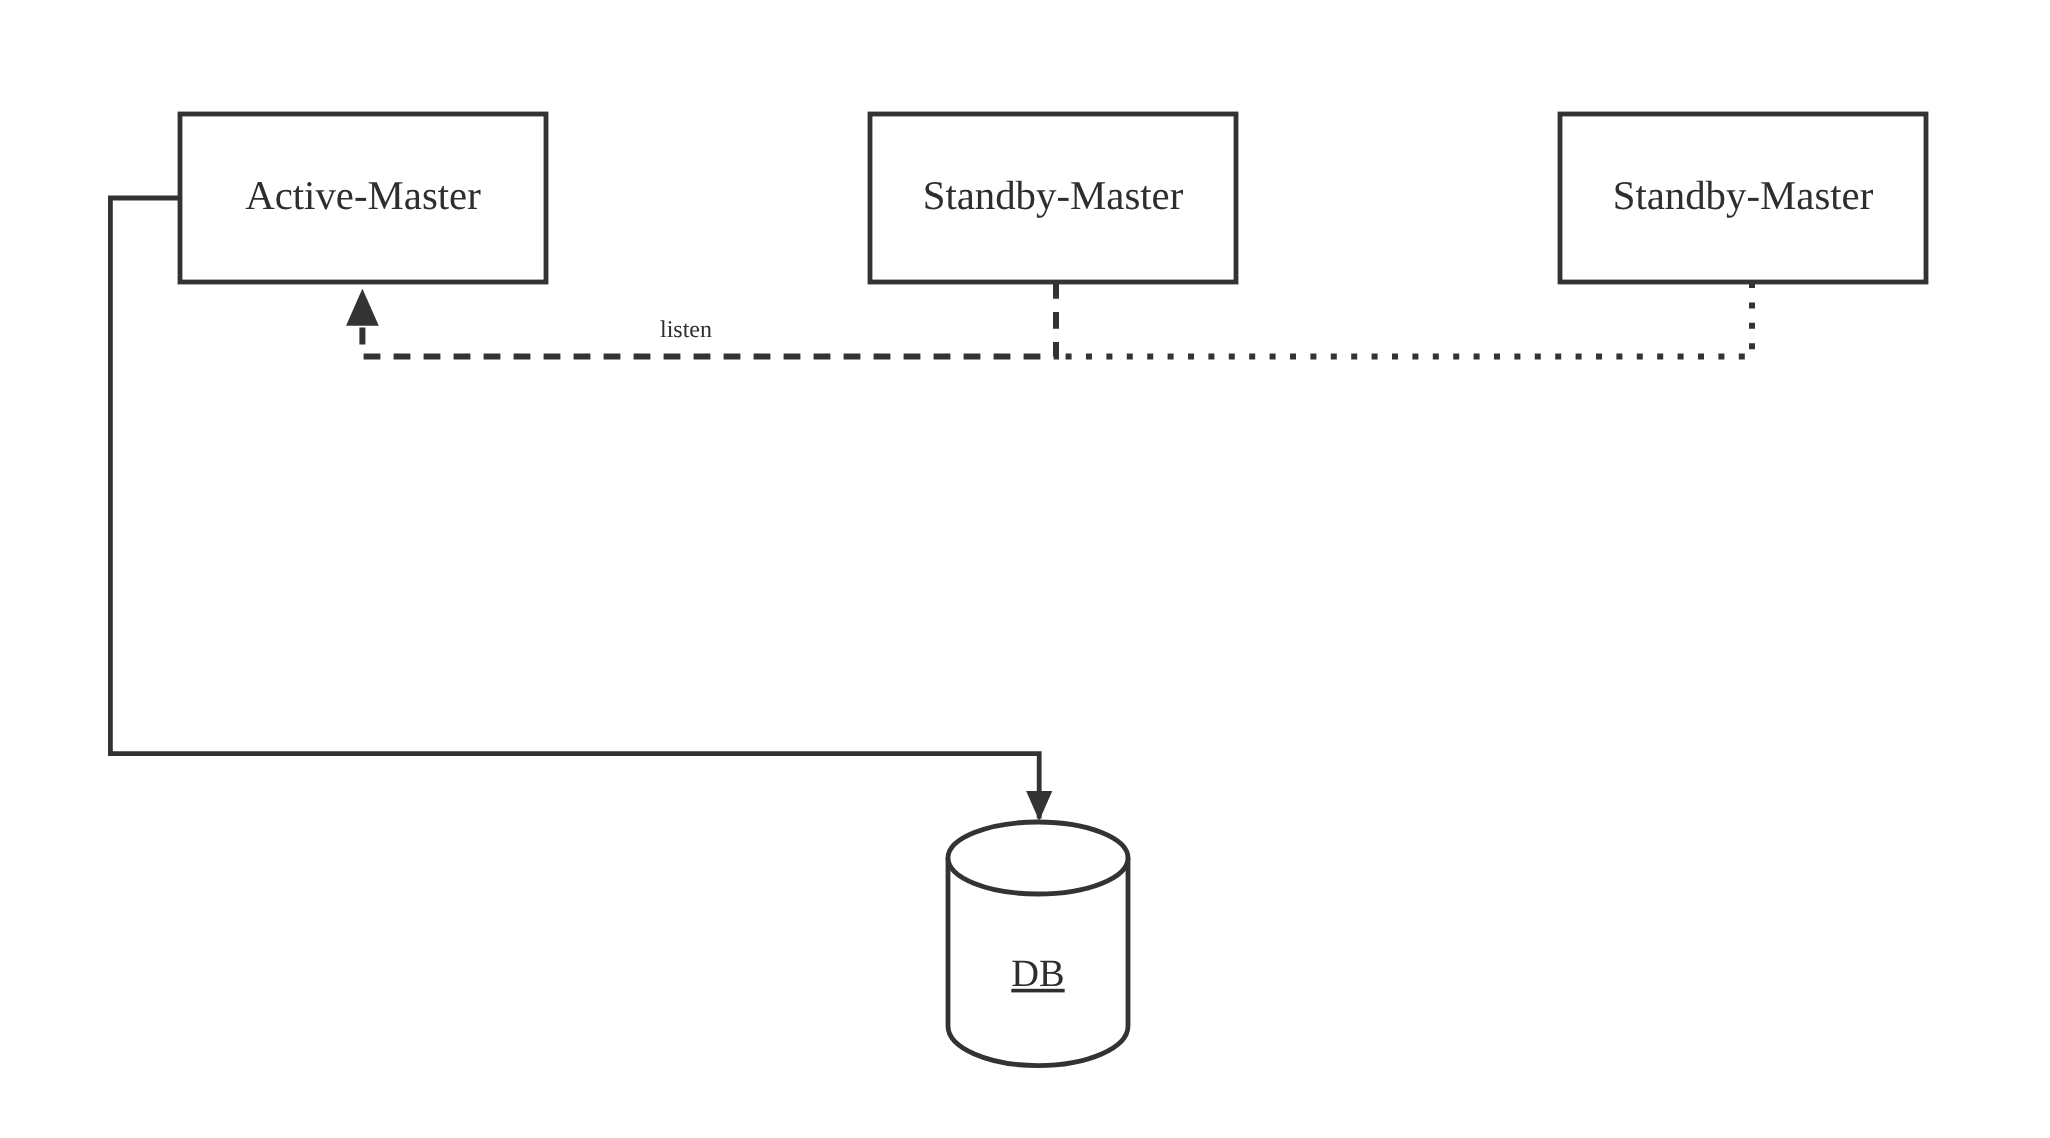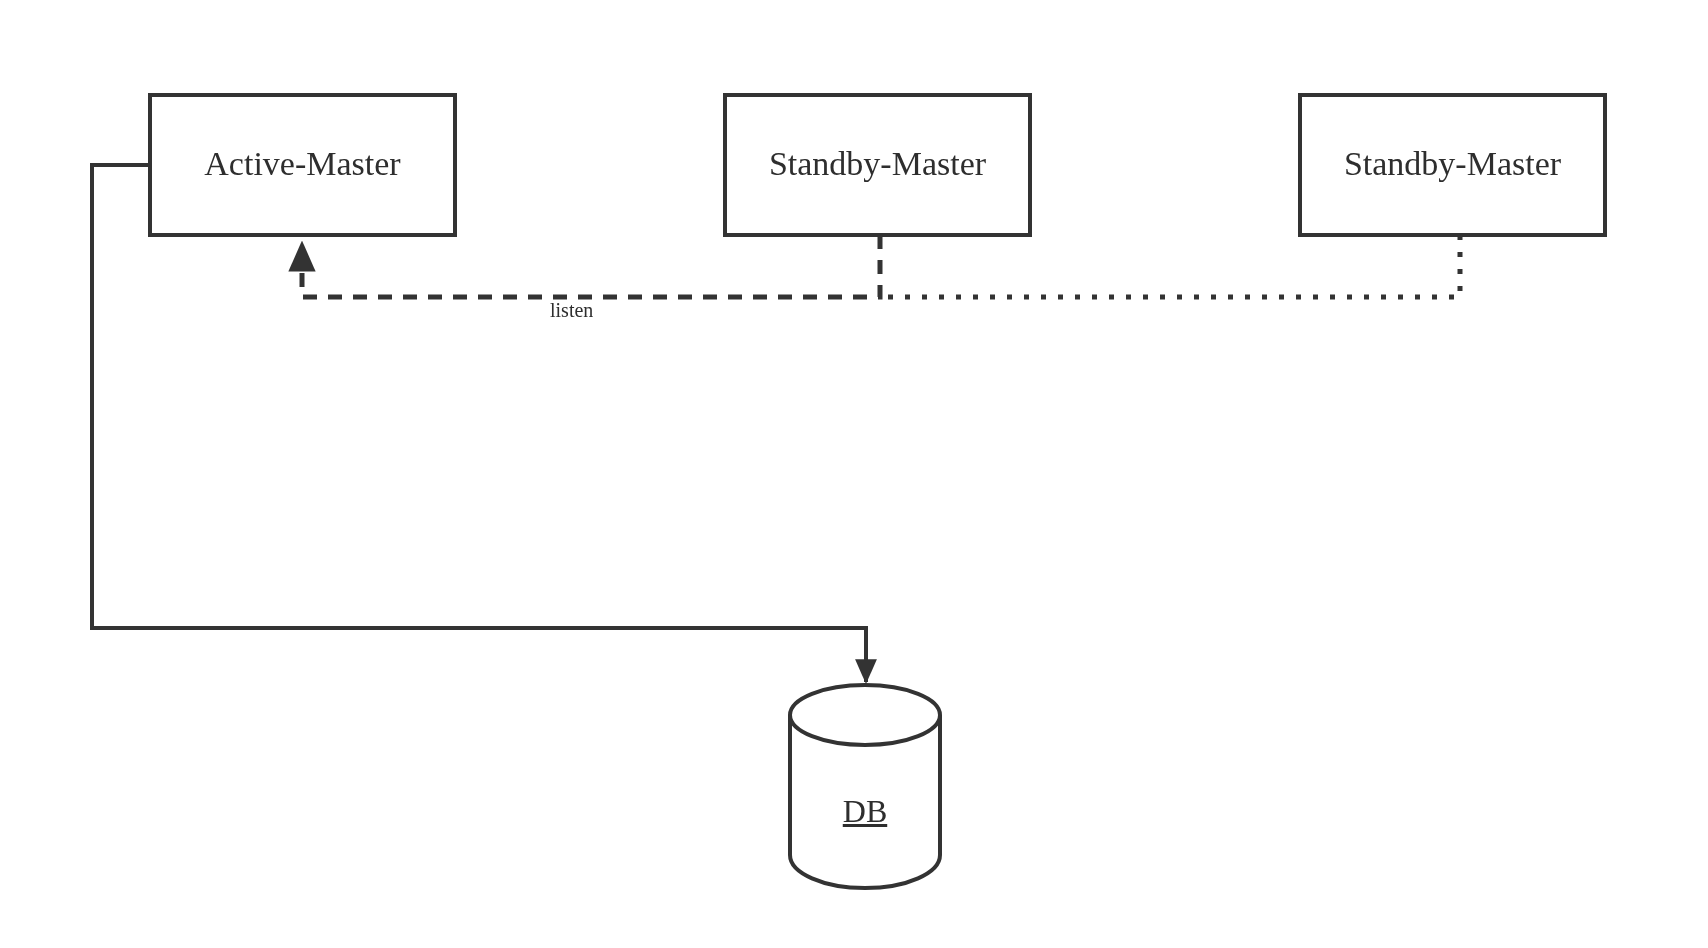--- a/index.html
+++ b/index.html
@@ -90,15 +90,15 @@
   </svg>
 
   <div class="node-label box-label" style="left: 150px; top: 147px; width: 305px;">Active-Master</div>
 
   <div class="node-label box-label" style="left: 725px; top: 147px; width: 305px;">Standby-Master</div>
 
   <div class="node-label box-label" style="left: 1300px; top: 147px; width: 305px;">Standby-Master</div>
 
   <div class="node-label db-label" style="left:790px; top:795px; width:150px;">DB</div>
 
-  <div class="edge-label" style="left:550px; top:265px;margin-top:35px;">listen</div>
+  <div class="edge-label" style="left:550px; top:265px;">listen</div>
 
 </div>
 
 </body></html>

